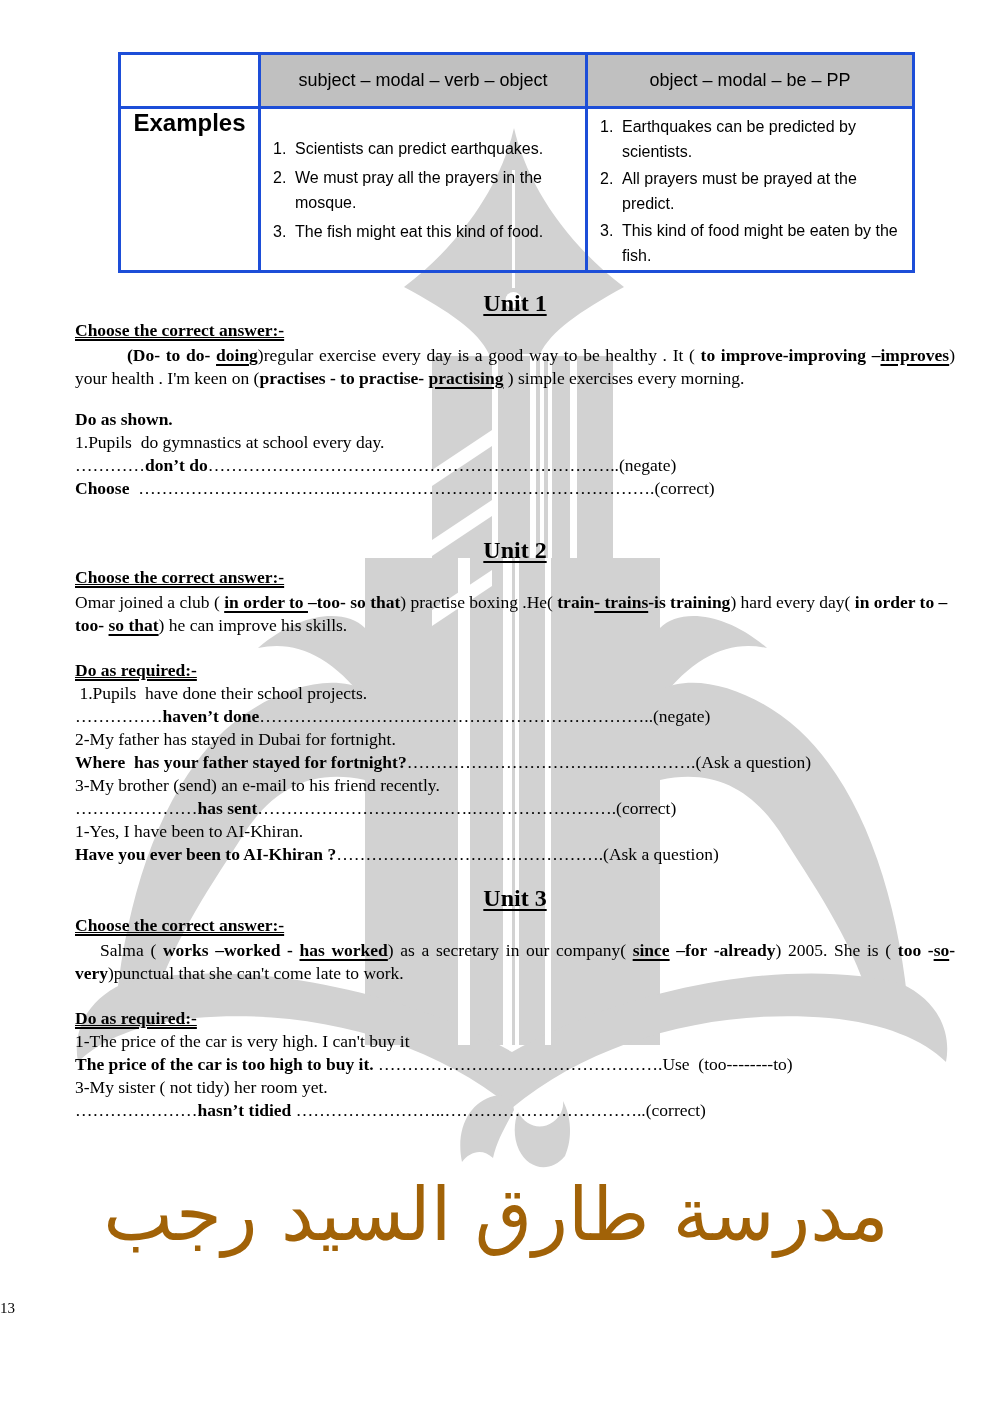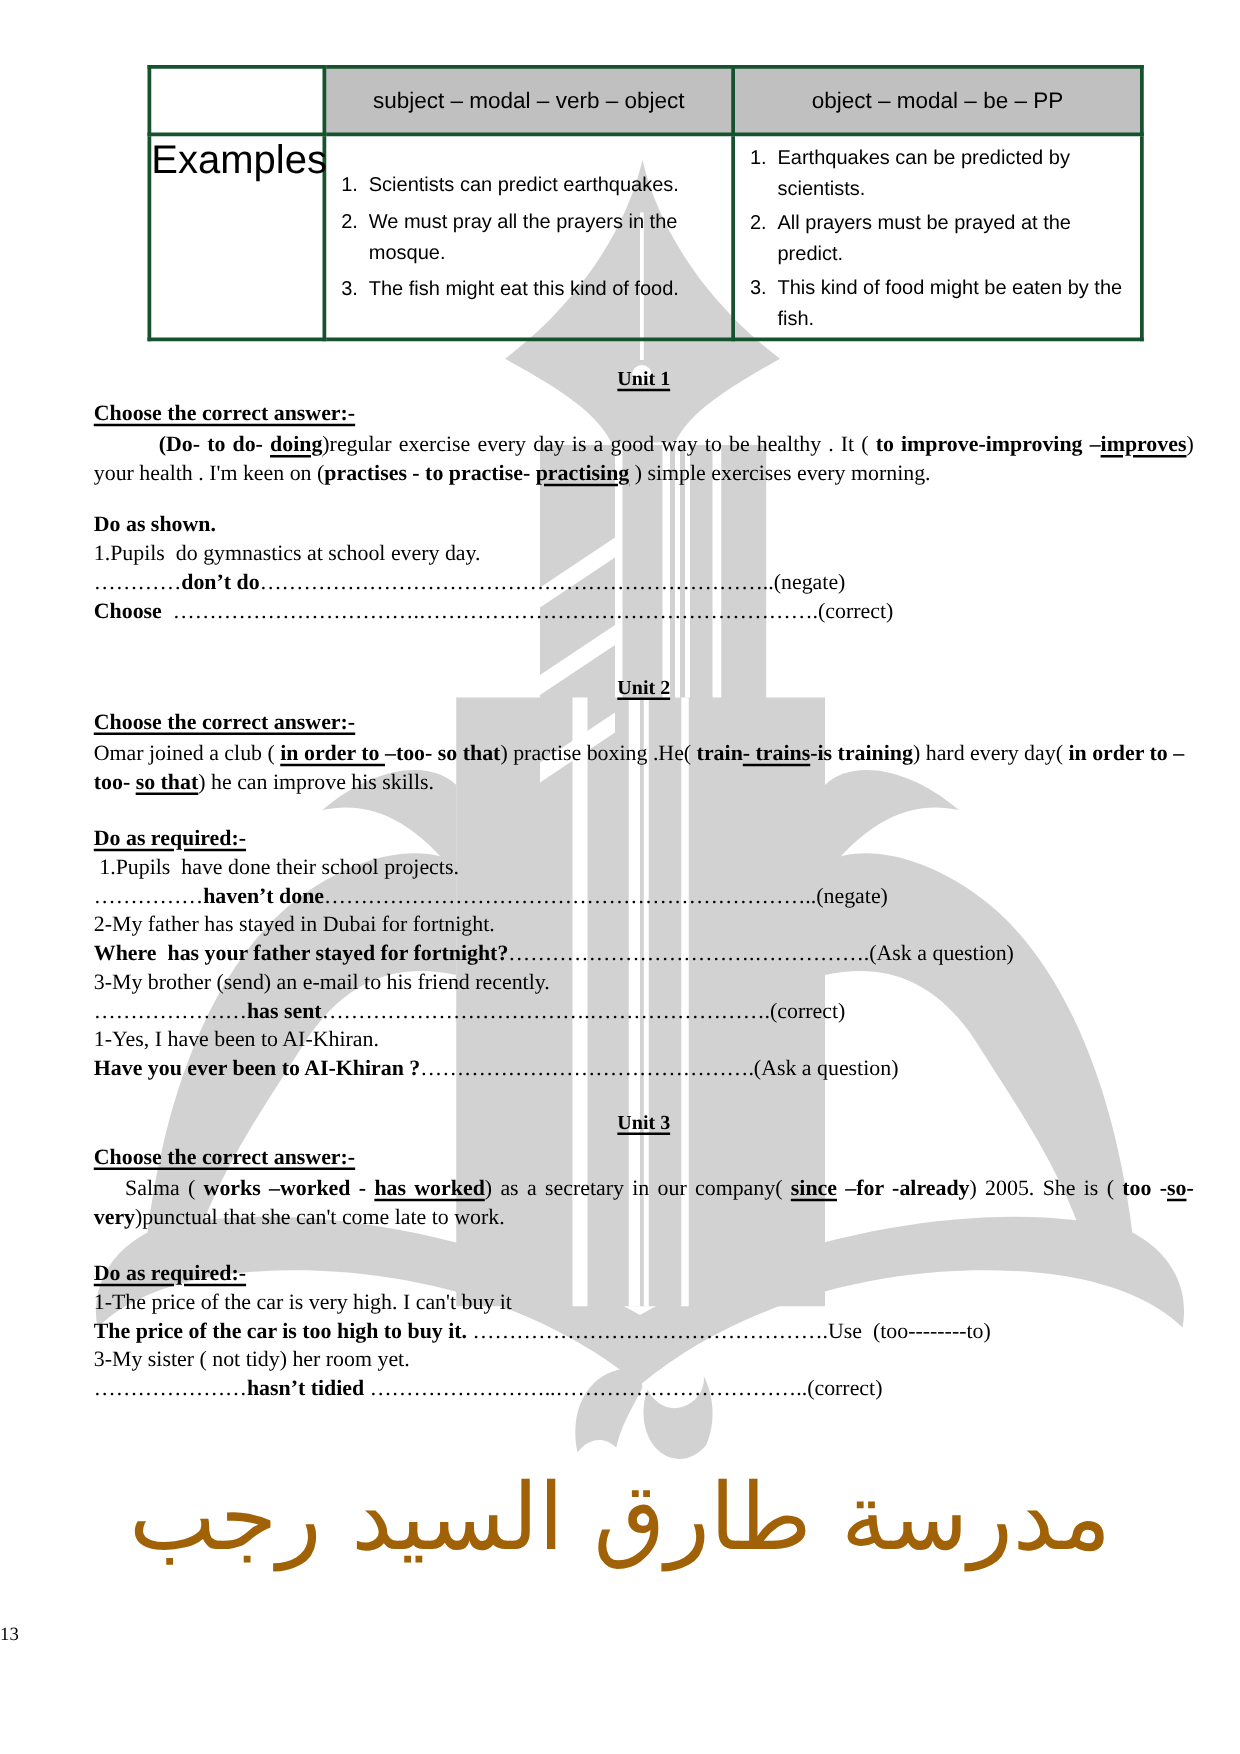--- a/index.html
+++ b/index.html
@@ -7,38 +7,38 @@
   body { width:992px; height:1403px; font-family:"Liberation Serif", serif; color:#000; }
   .page { position:relative; width:992px; height:1403px; overflow:hidden; background:#fff; }
 
   
   .wm { position:absolute; left:0; top:0; z-index:0; }
 
   
   .gtable { position:absolute; left:118px; top:52px; width:794px; z-index:2;
             border-collapse:collapse; table-layout:fixed;
             font-family:"Liberation Sans", sans-serif; }
-  .gtable th, .gtable td { border:3px solid #14532d; vertical-align:top; }
+  .gtable th, .gtable td { border:3px solid #1d4ed8; vertical-align:top; }
   .gtable th { height:54px; font-weight:400; font-size:18px; text-align:center;
                vertical-align:middle; background:#c0c0c0; }
   .gtable th.h0 { background:#ffffff; }
-  .label-cell { font-weight:normal; font-size:32px; text-align:left;
+  .label-cell { font-weight:bold; font-size:24px; text-align:center;
                 vertical-align:middle; height:153px; background:transparent; }
   .list-cell { font-size:16px; line-height:25px; padding:5px 6px 0 10px; background:transparent; }
   .cell-active { padding-top:27px; }
   .t-item { position:relative; padding-left:24px; margin-bottom:2px; }
   .cell-active .t-item { margin-bottom:4px; }
   .t-num { position:absolute; left:2px; }
 
   
   .doc { position:absolute; left:75px; top:259px; width:880px; z-index:2;
          font-size:17.5px; line-height:23px; padding-top:12px; }
   .blk { background:transparent; }
-  .unit-heading { text-align:center; margin-top:21px; white-space:pre; font-size:16px; }
-  .subheading { margin-top:4px; white-space:pre; }
+  .unit-heading { text-align:center; margin-top:21px; white-space:pre; font-size:24px; }
+  .subheading { margin-top:4px; white-space:pre;text-decoration:underline; }
   .para { margin-top:2px; }
   .jst { text-align:justify; }
   .ind-lg { text-indent:52px; }
   .ind-sm { text-indent:25px; }
   .line { white-space:pre;font-family:Liberation Serif, serif; }
   .spacer { height:18px; }
   .b { font-weight:bold; }
   .u { text-decoration:underline; text-decoration-thickness:2px; text-underline-offset:3px; }
 
   

